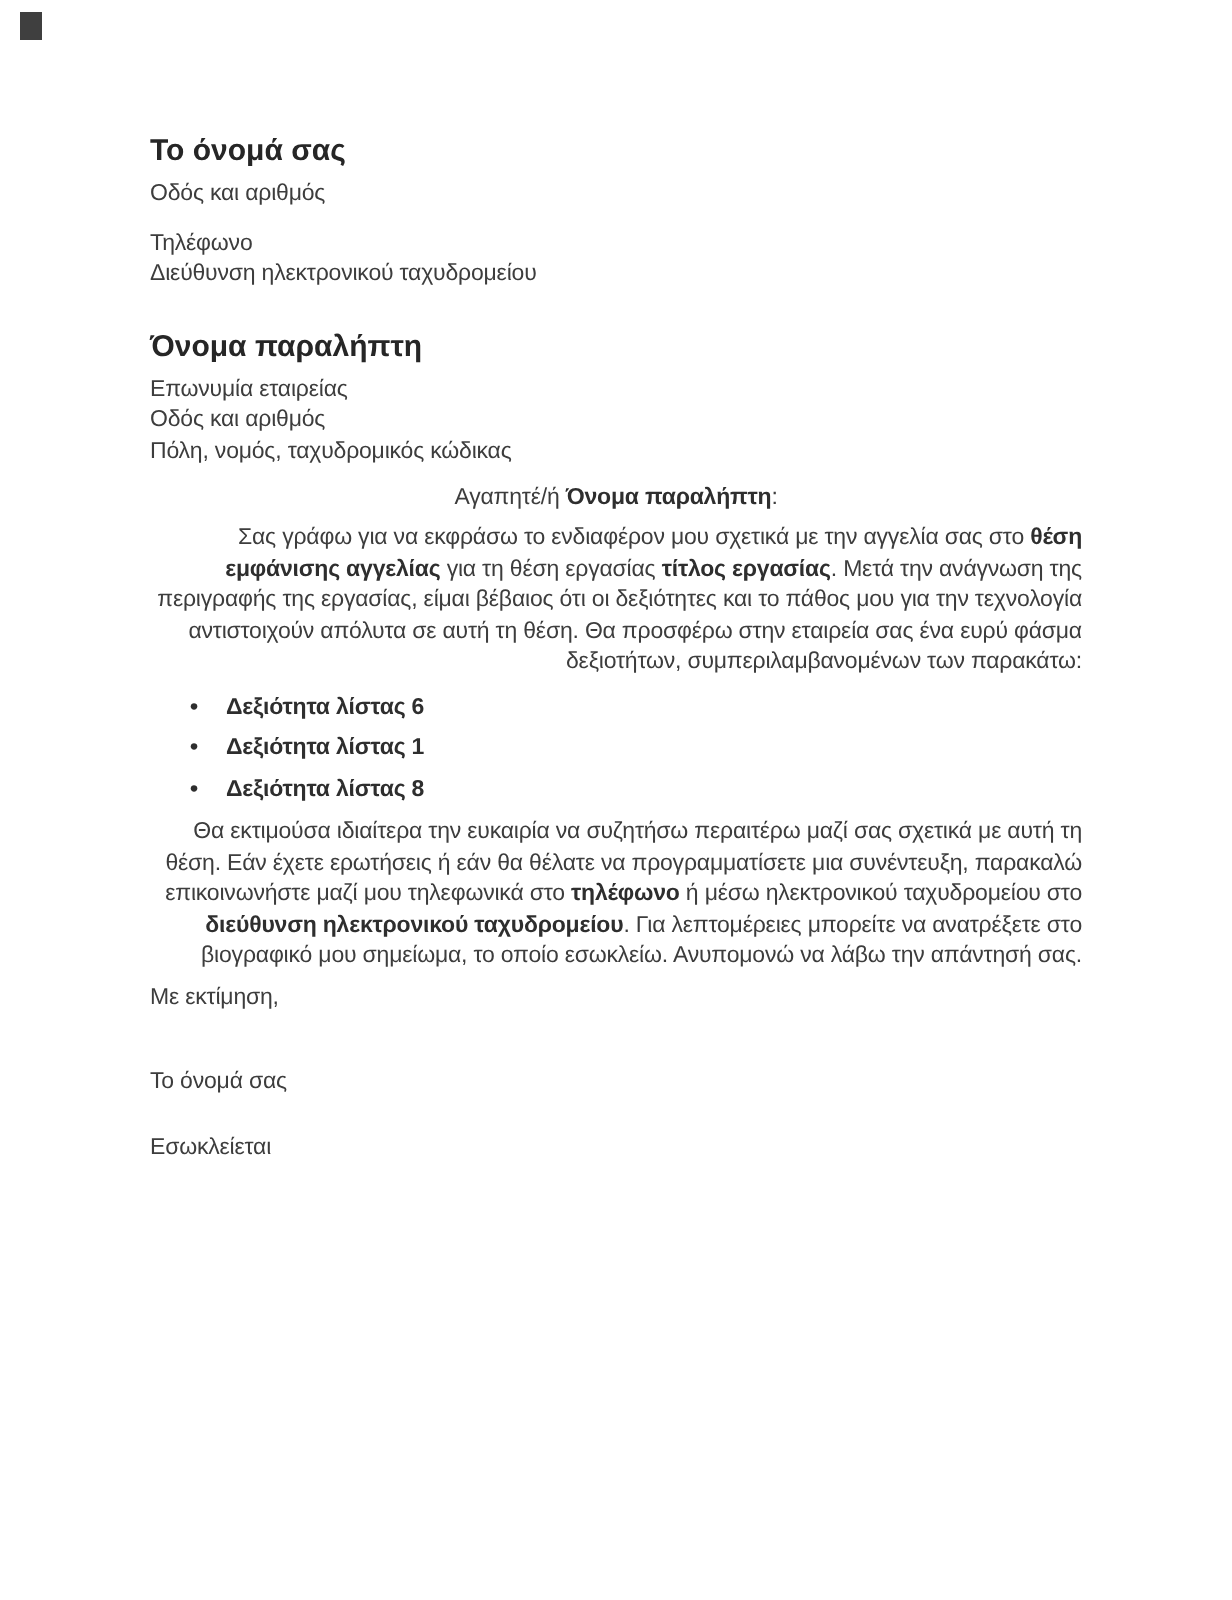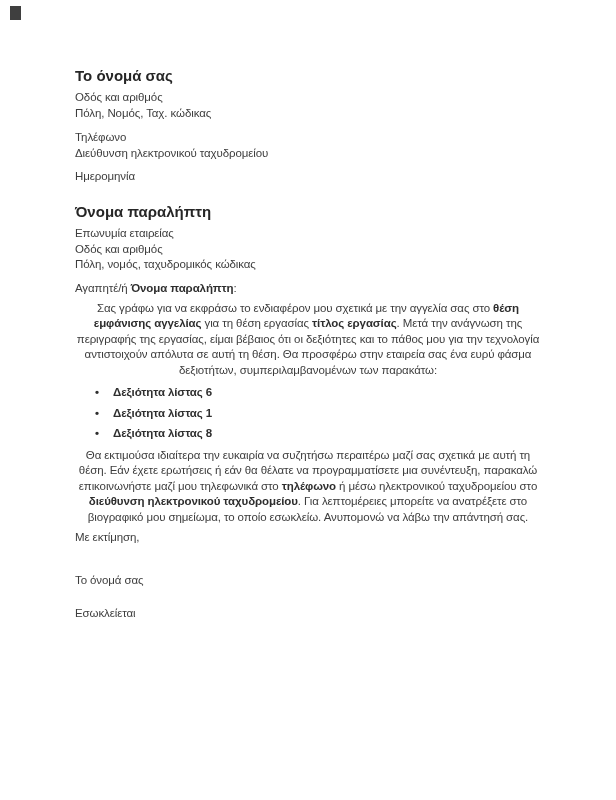--- a/index.html
+++ b/index.html
@@ -36,28 +36,29 @@
     color: #262626;
     margin: 0 0 5px 0;
     letter-spacing: 0;
   }
   .line { margin: 0; }
   .gap-sm { margin-top: 9px; }
   .gap-xs { margin-top: 7.5px; }
   .recipient { margin-top: 18px; }
   .salutation {
     margin: 8px 0 0 0;
+    text-align: center;
   }
   .salutation strong, .para strong {
     font-weight: 700;
     color: #2e2e2e;
   }
   .para {
     margin: 4.5px 0 0 0;
-    text-align: center;
+    text-align: right;
   }
   .para.second { margin-top: 6px; }
   ul.skills {
     margin: 7px 0 0 0;
     padding: 0;
     list-style: none;
   }
   ul.skills li {
     position: relative;
     padding-left: 38px;
@@ -80,24 +81,22 @@
 </head>
 <body>
 
 <div class="page">
 
   <div class="corner-mark"></div>
 
   <header>
     <div class="h-name">Το όνομά σας</div>
     <div class="line">Οδός και αριθμός</div>
-    <div class="line">Πόλη, Νομός, Ταχ. κώδικας</div>
     <div class="line gap-sm">Τηλέφωνο</div>
     <div class="line">Διεύθυνση ηλεκτρονικού ταχυδρομείου</div>
-    <div class="line gap-xs">Ημερομηνία</div>
   </header>
 
   <section class="recipient">
     <div class="h-name">Όνομα παραλήπτη</div>
     <div class="line">Επωνυμία εταιρείας</div>
     <div class="line">Οδός και αριθμός</div>
     <div class="line">Πόλη, νομός, ταχυδρομικός κώδικας</div>
   </section>
 
   <p class="salutation"><span>Αγαπητέ/ή </span><strong>Όνομα παραλήπτη</strong><span>:</span></p>

